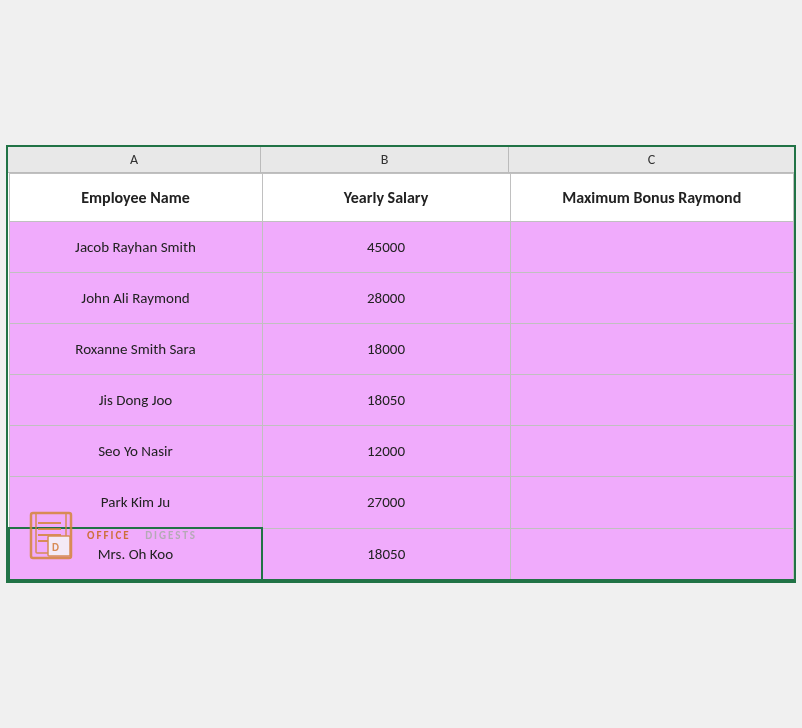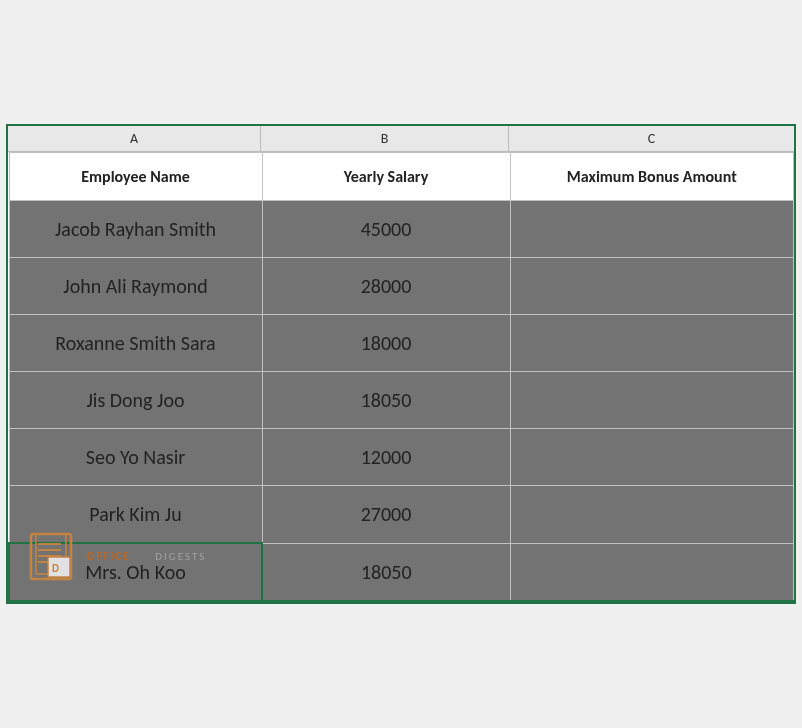--- a/index.html
+++ b/index.html
@@ -72,24 +72,24 @@
       text-align: center;
       font-weight: bold;
       font-size: 16px;
       color: #222;
       padding: 14px 8px;
       background: white;
     }
 
     .data-row td {
       text-align: center;
-      font-size: 20px;
+      font-size: 15px;
       color: #222;
       padding: 16px 8px;
-      background: #737373;
+      background: #f0abfc;
     }
 
     .data-row:last-child td {
       border-bottom: 2px solid #217346;
     }
 
     .last-row-col-a {
       border: 2px solid #217346;
     }
 
@@ -124,21 +124,21 @@
       <div class="col-header">A</div>
       <div class="col-header">B</div>
       <div class="col-header">C</div>
     </div>
 
     <table>
       <thead>
         <tr class="header-row">
           <th class="col-a">Employee Name</th>
           <th class="col-b">Yearly Salary</th>
-          <th class="col-c">Maximum Bonus Amount</th>
+          <th class="col-c">Maximum Bonus Raymond</th>
         </tr>
       </thead>
       <tbody id="table-body">
       <tr class="data-row">
             <td class="col-a">Jacob Rayhan Smith</td>
             <td class="col-b">45000</td>
             <td class="col-c"></td>
           </tr>
           <tr class="data-row">
             <td class="col-a">John Ali Raymond</td>
@@ -181,17 +181,17 @@
       <line x1="12" y1="15" x2="35" y2="15" stroke="#d4863a" stroke-width="2"></line>
       <line x1="12" y1="21" x2="35" y2="21" stroke="#d4863a" stroke-width="2"></line>
       <line x1="12" y1="27" x2="35" y2="27" stroke="#d4863a" stroke-width="2"></line>
       <line x1="12" y1="33" x2="28" y2="33" stroke="#d4863a" stroke-width="2"></line>
       <rect x="22" y="28" width="22" height="20" fill="#f5f5f5" stroke="#d4863a" stroke-width="1.5" rx="1"></rect>
       <text x="26" y="43" font-size="11" fill="#d4863a" font-weight="bold">D</text>
     </svg>
     <div>
       <div style="color:#c8651a; font-weight:bold; font-size:11px; letter-spacing:2px;">
         <span>OFFICE</span>
-        <span style="color:#aaa; font-weight:normal; margin-left:20px;">DIGESTS</span>
+        <span style="color:#aaa; font-weight:bold; margin-left:10px;">DIGESTS</span>
       </div>
     </div>
   </div>
 </div>
 
 </body></html>

